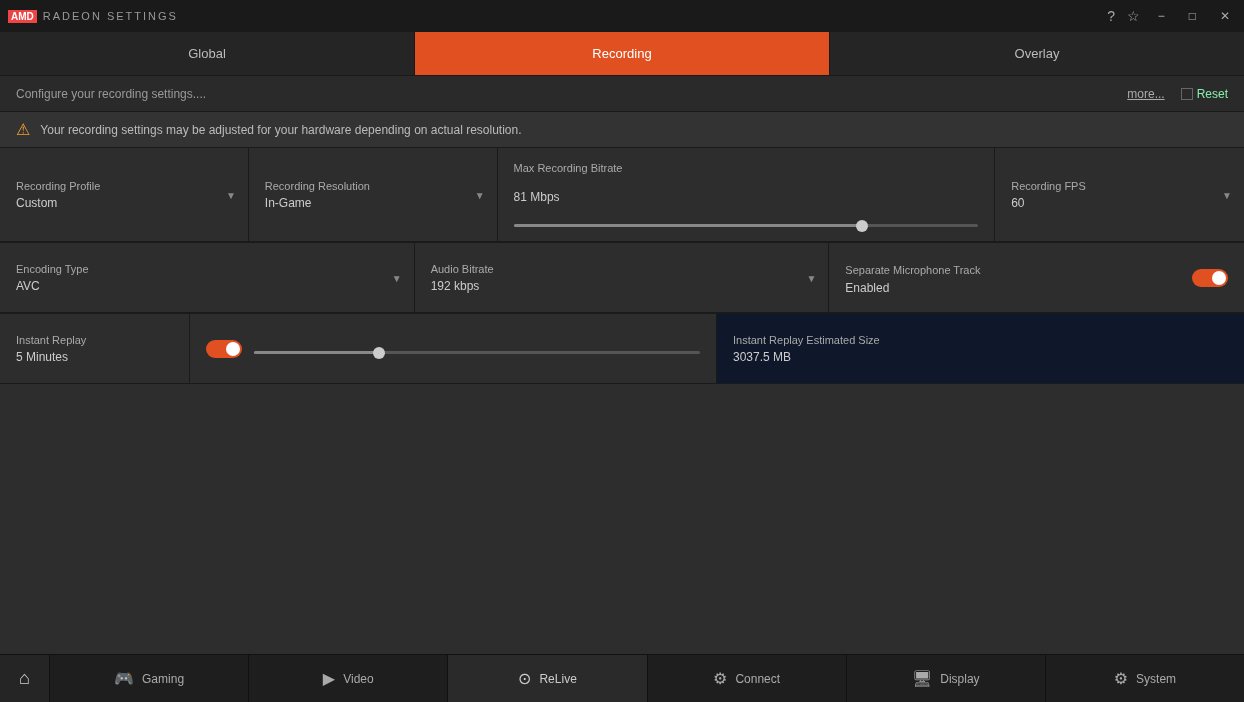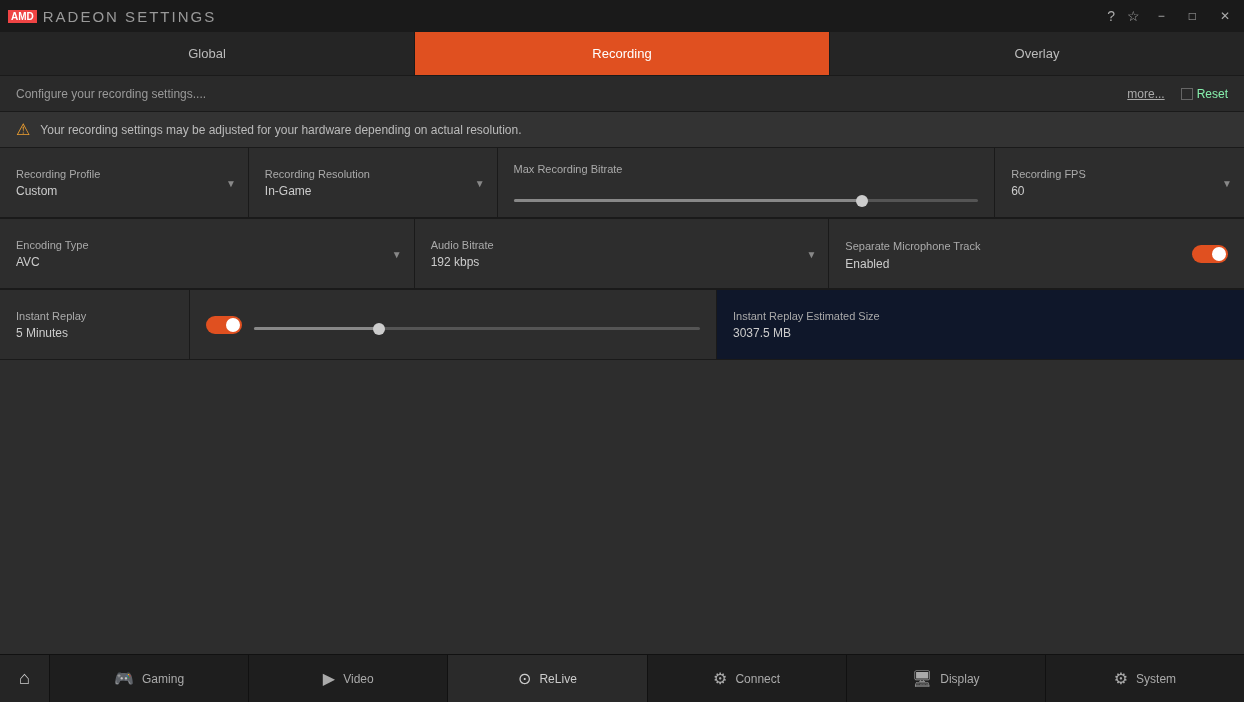--- a/index.html
+++ b/index.html
@@ -34,21 +34,21 @@
     }
     .amd-box {
       background: #ef4444;
       color: white;
       font-size: 10px;
       font-weight: bold;
       padding: 1px 3px;
     }
     .radeon-settings-text {
       color: #999;
-      font-size: 15px;
+      font-size: 11px;
       letter-spacing: 2px;
       text-transform: uppercase;
     }
     .titlebar-right {
       display: flex;
       align-items: center;
       gap: 12px;
     }
     .titlebar-icon {
       color: #aaa;
@@ -365,20 +365,21 @@
   </div>
 
   <div class="settings-cell">
     <span class="cell-label">Recording Resolution</span>
     <span class="cell-value">In-Game</span>
     <span class="cell-dropdown">▼</span>
   </div>
 
   <div class="settings-cell wide">
     <span class="cell-label">Max Recording Bitrate</span>
+    <span class="cell-value">81 Mbps</span>
     <div class="slider-container">
       <div class="slider-track">
         <div class="slider-fill" style="width: 75%;"></div>
         <div class="slider-thumb" style="left: calc(75% - 6px);"></div>
       </div>
     </div>
   </div>
 
   <div class="settings-cell">
     <span class="cell-label">Recording FPS</span>

